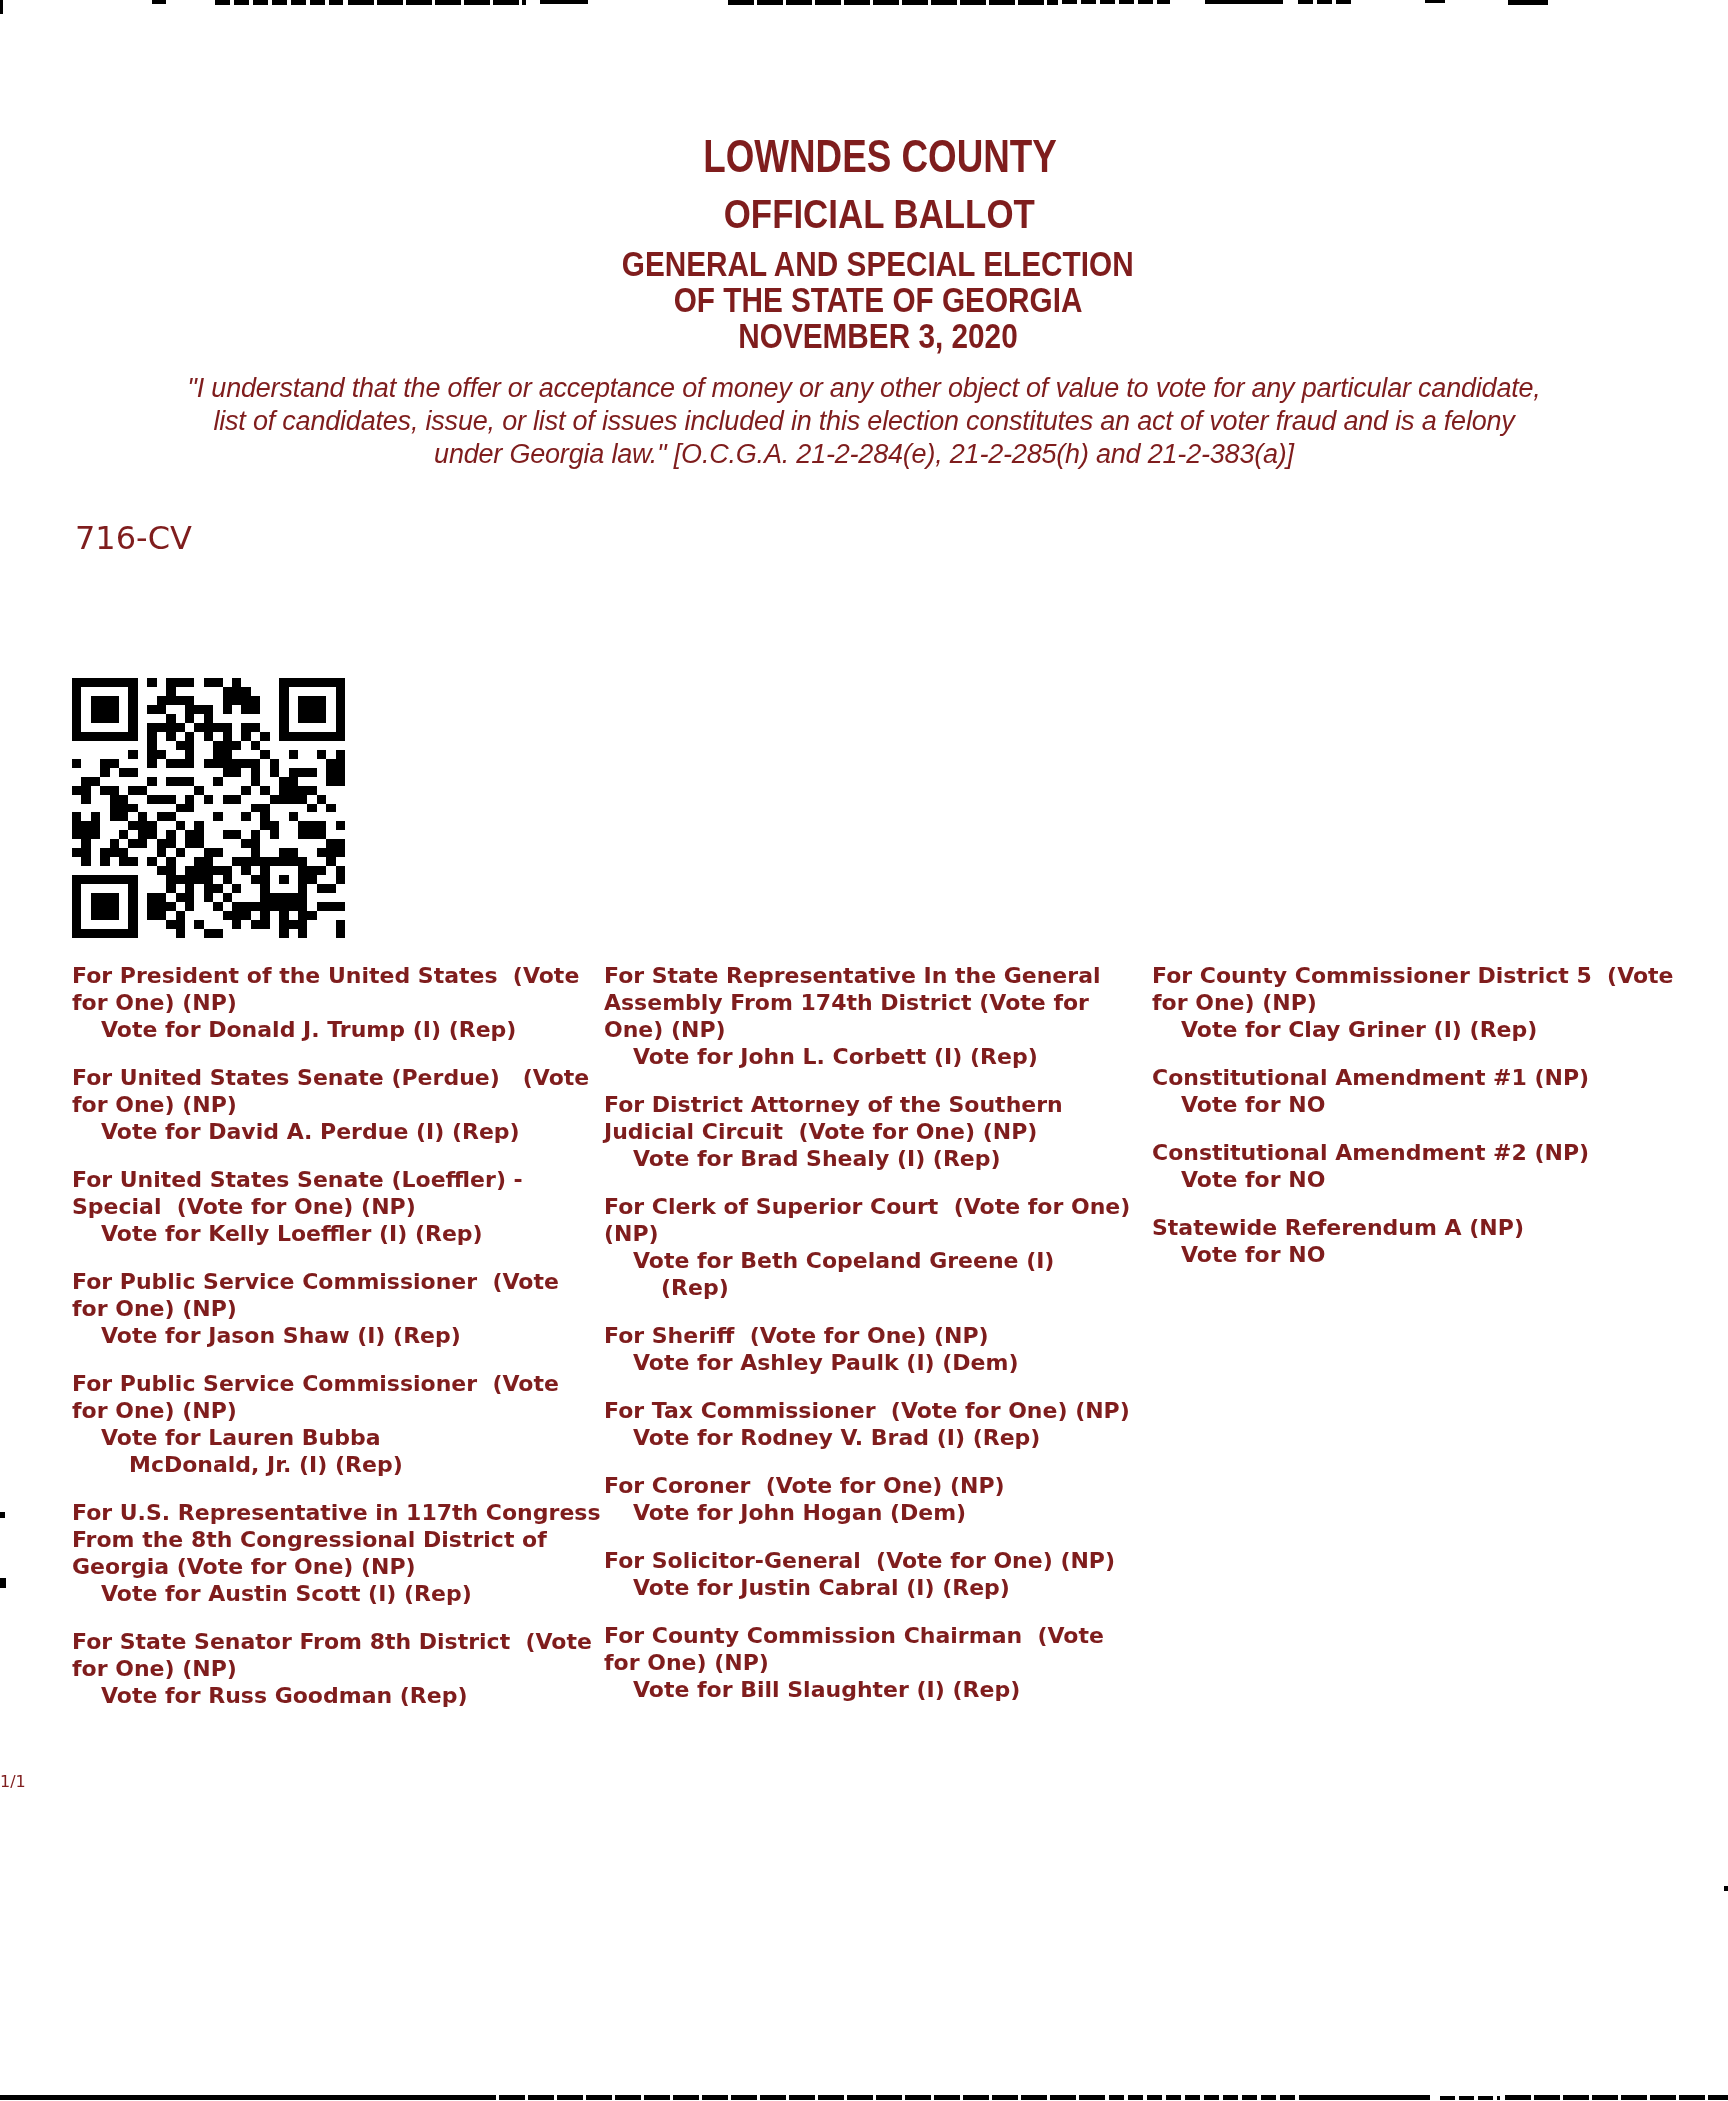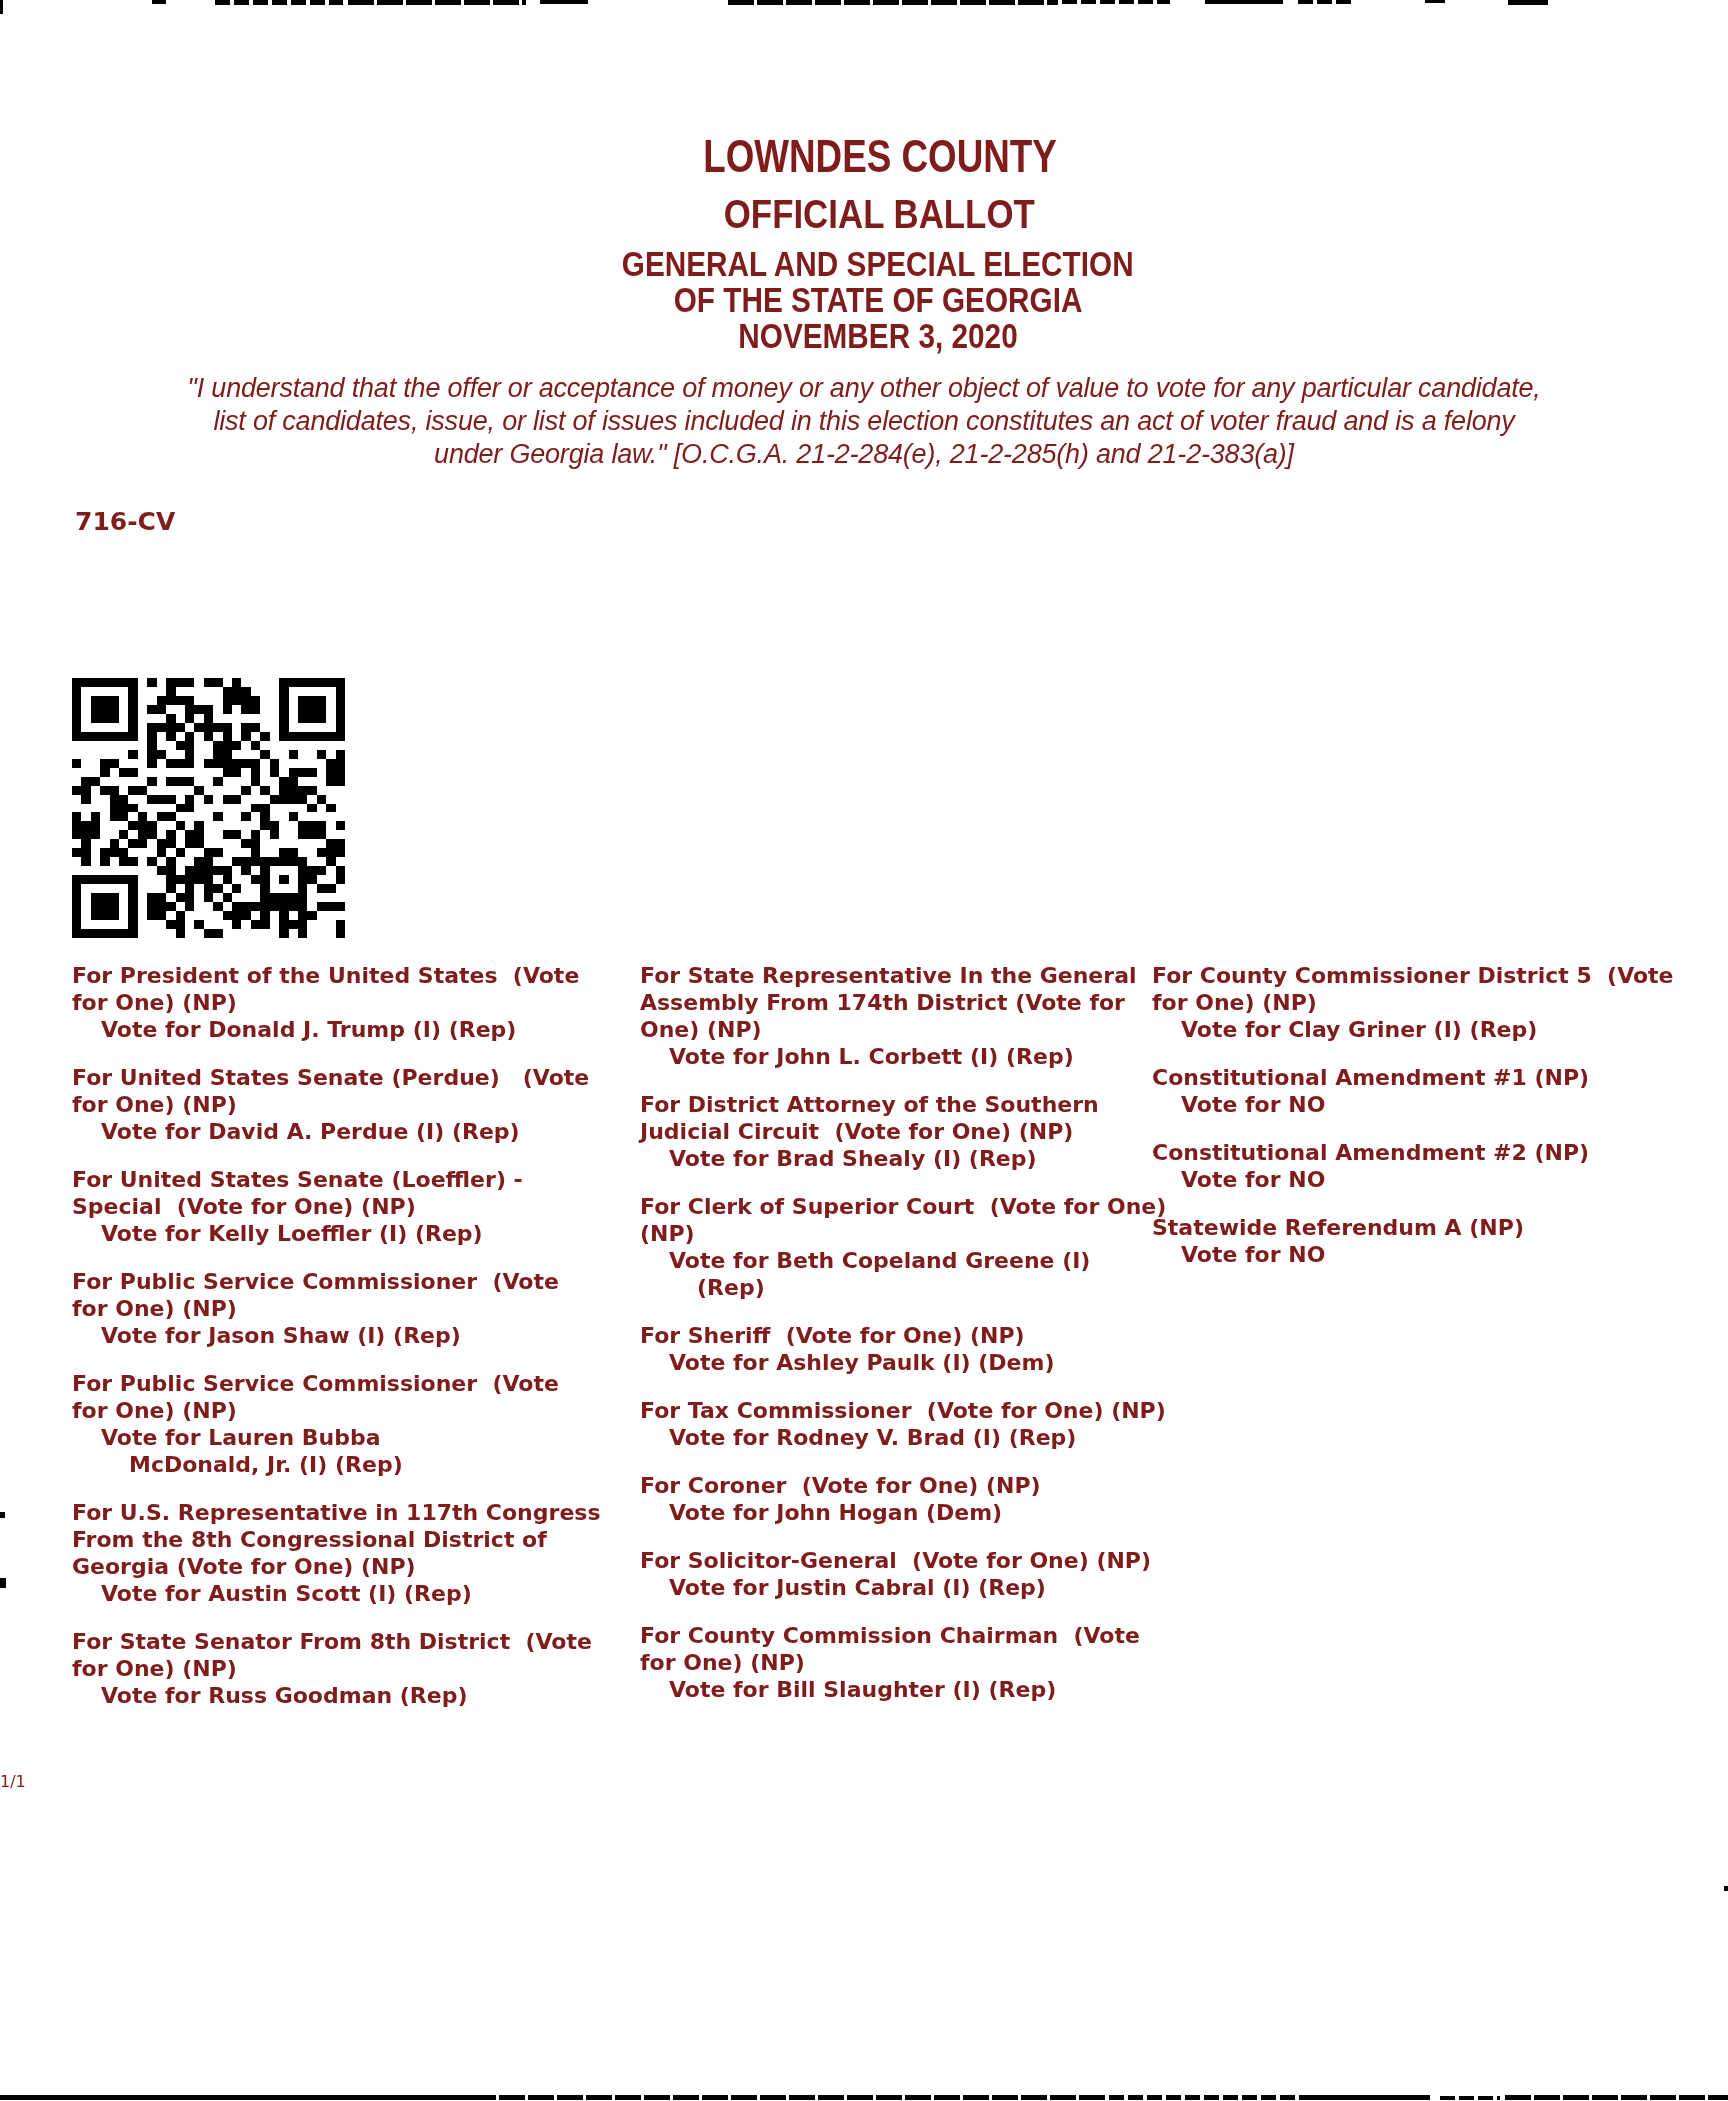--- a/index.html
+++ b/index.html
@@ -52,42 +52,41 @@
     font-size:27px;
     line-height:33px;
     letter-spacing:-0.2px;
     font-family:"Liberation Sans", sans-serif;
     font-weight:500;
   }
   
   .ballot-code{
     position:absolute;
     left:75px;
-    top:506px;
-    font-size:25px;
+    top:522px;
+    font-size:32px;
     line-height:32px;
-    font-weight:bold;
   }
   
   .qr{
     position:absolute;
     left:72px;
     top:678px;
     width:273px;
     height:260px;
   }
   
   .col{
     position:absolute;
     top:962px;
     font-size:22px;
     line-height:27px;
   }
   #col-0{left:72px;  width:535px;}
-  #col-1{left:640px; width:542px;}
+  #col-1{left:604px; width:542px;}
   #col-2{left:1152px;width:576px;}
   .entry{margin-bottom:21px;font-weight:bold;}
   .line{white-space:pre;}
   .line.i1{padding-left:29px;}
   .line.i2{padding-left:57px;}
   
   .page-number{
     position:absolute;
     left:0; right:12px;
     top:1768px;

